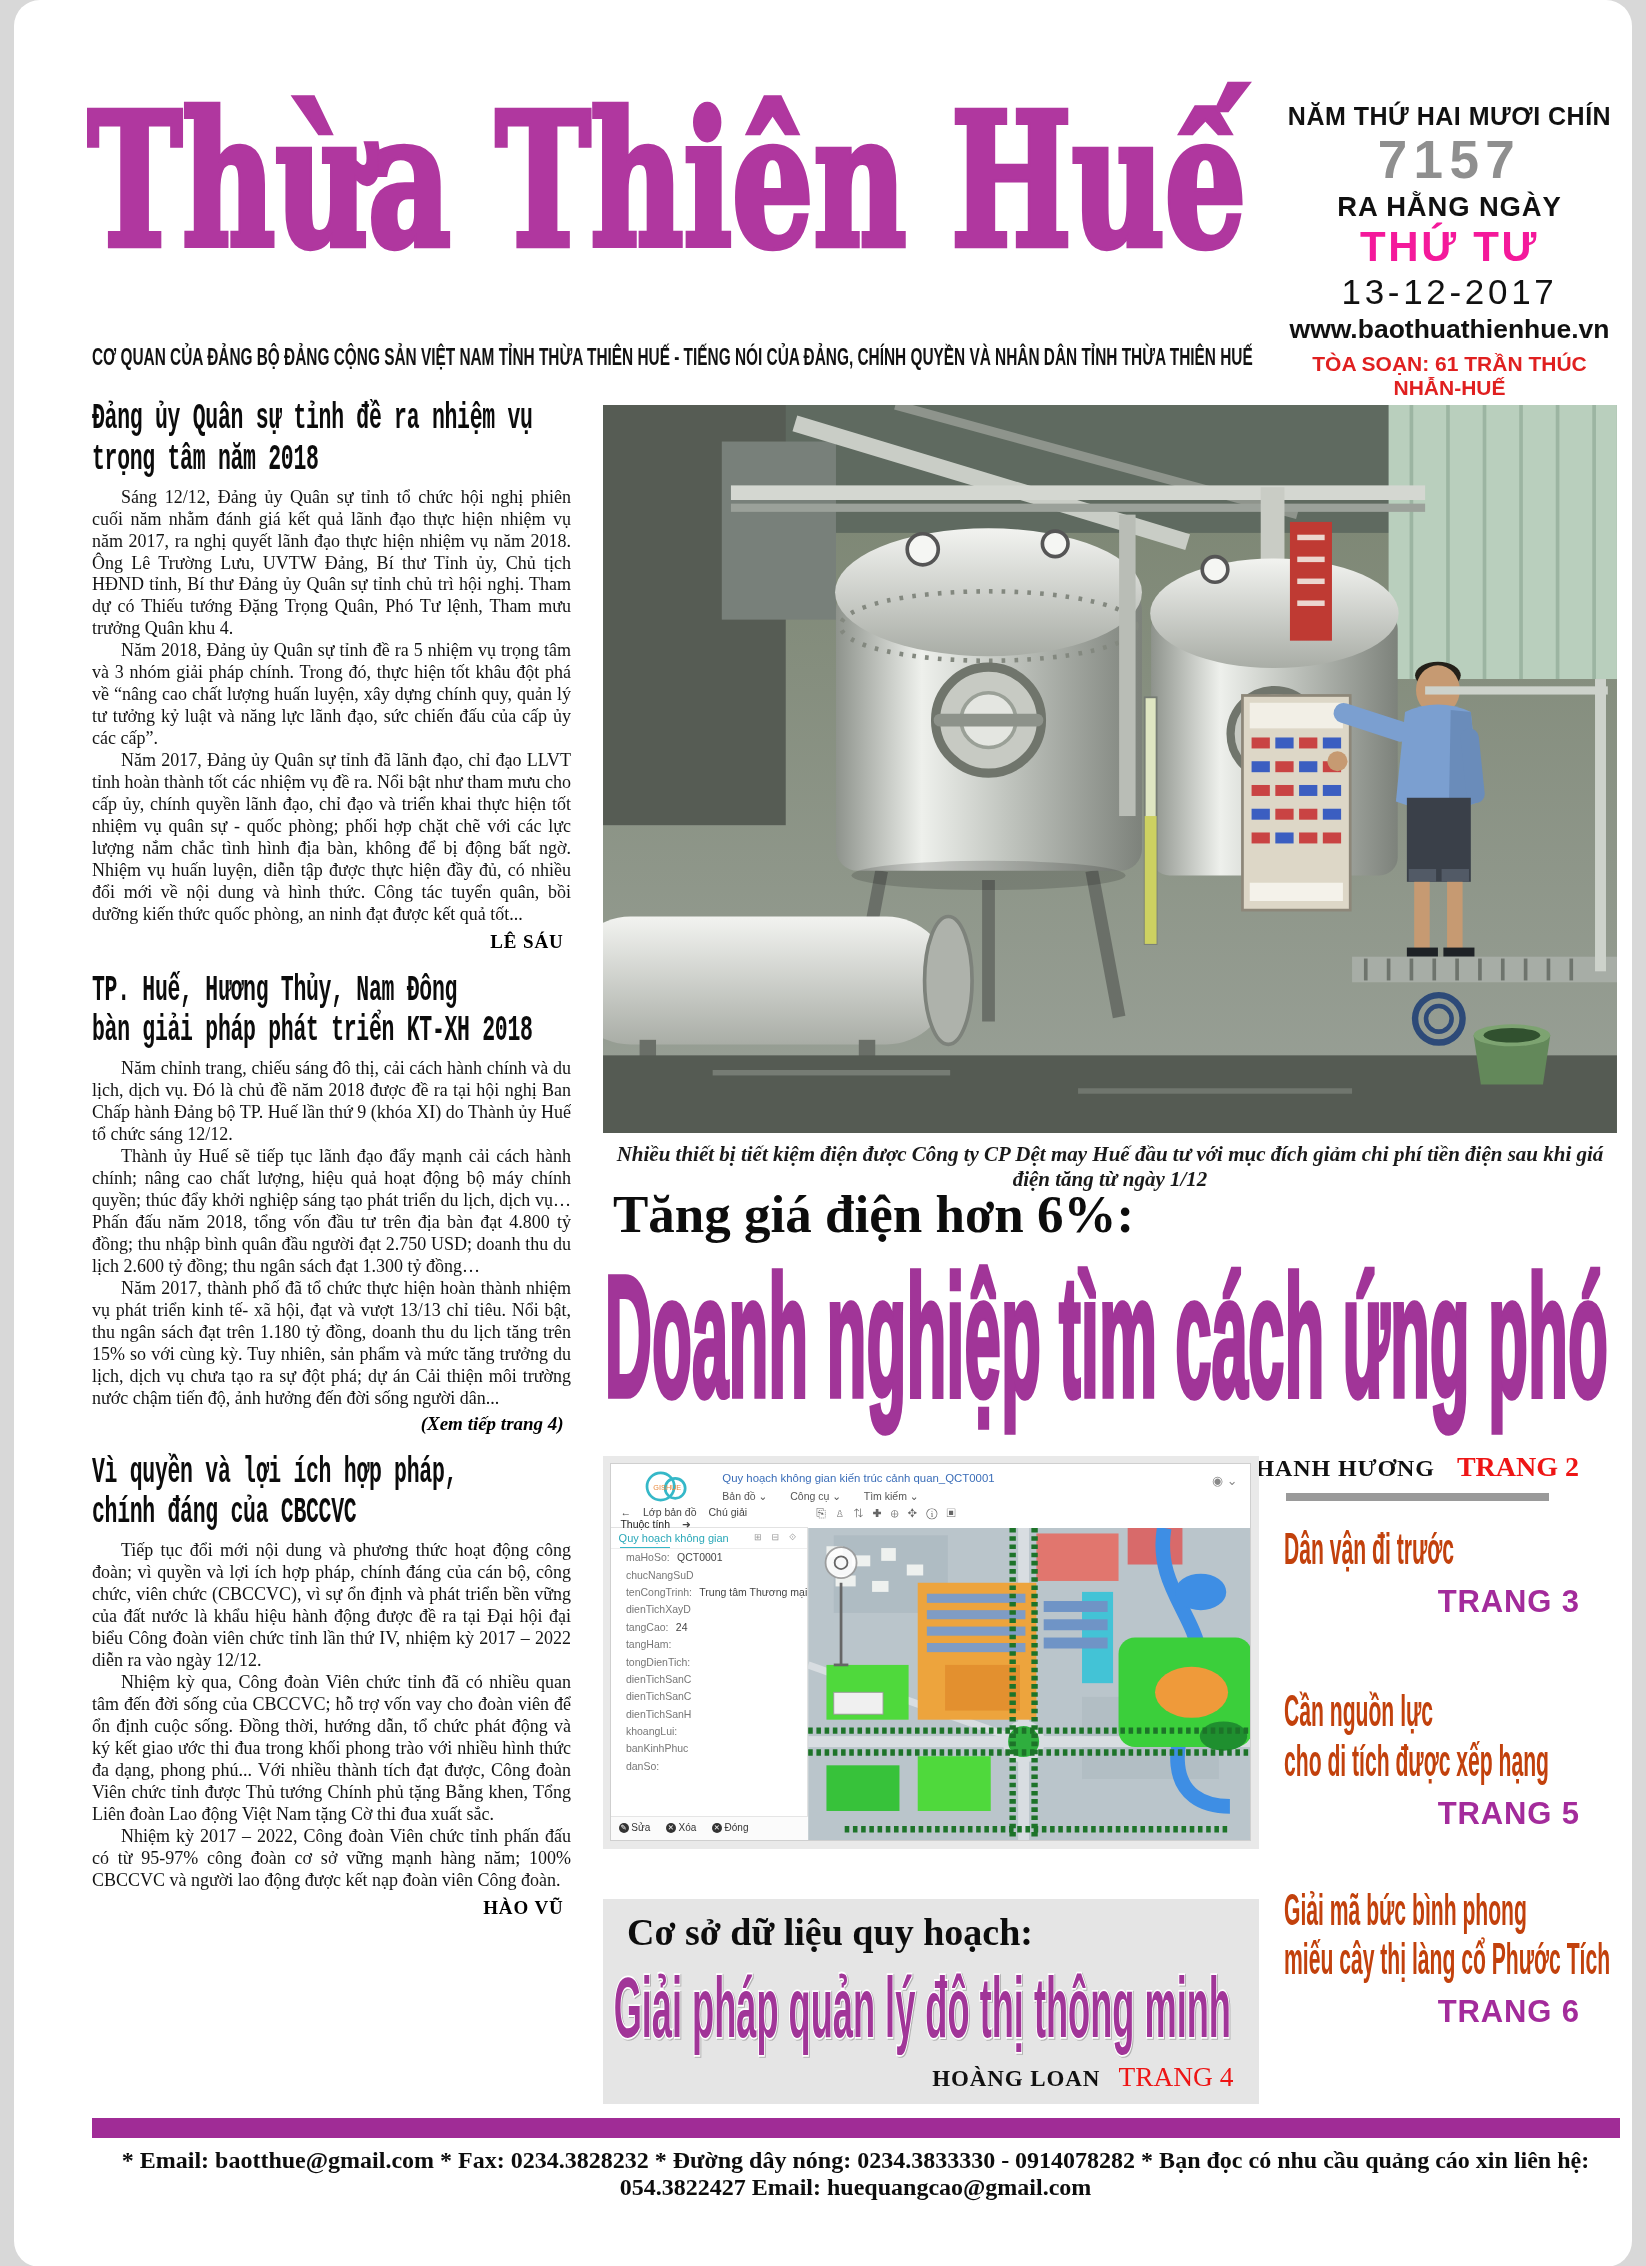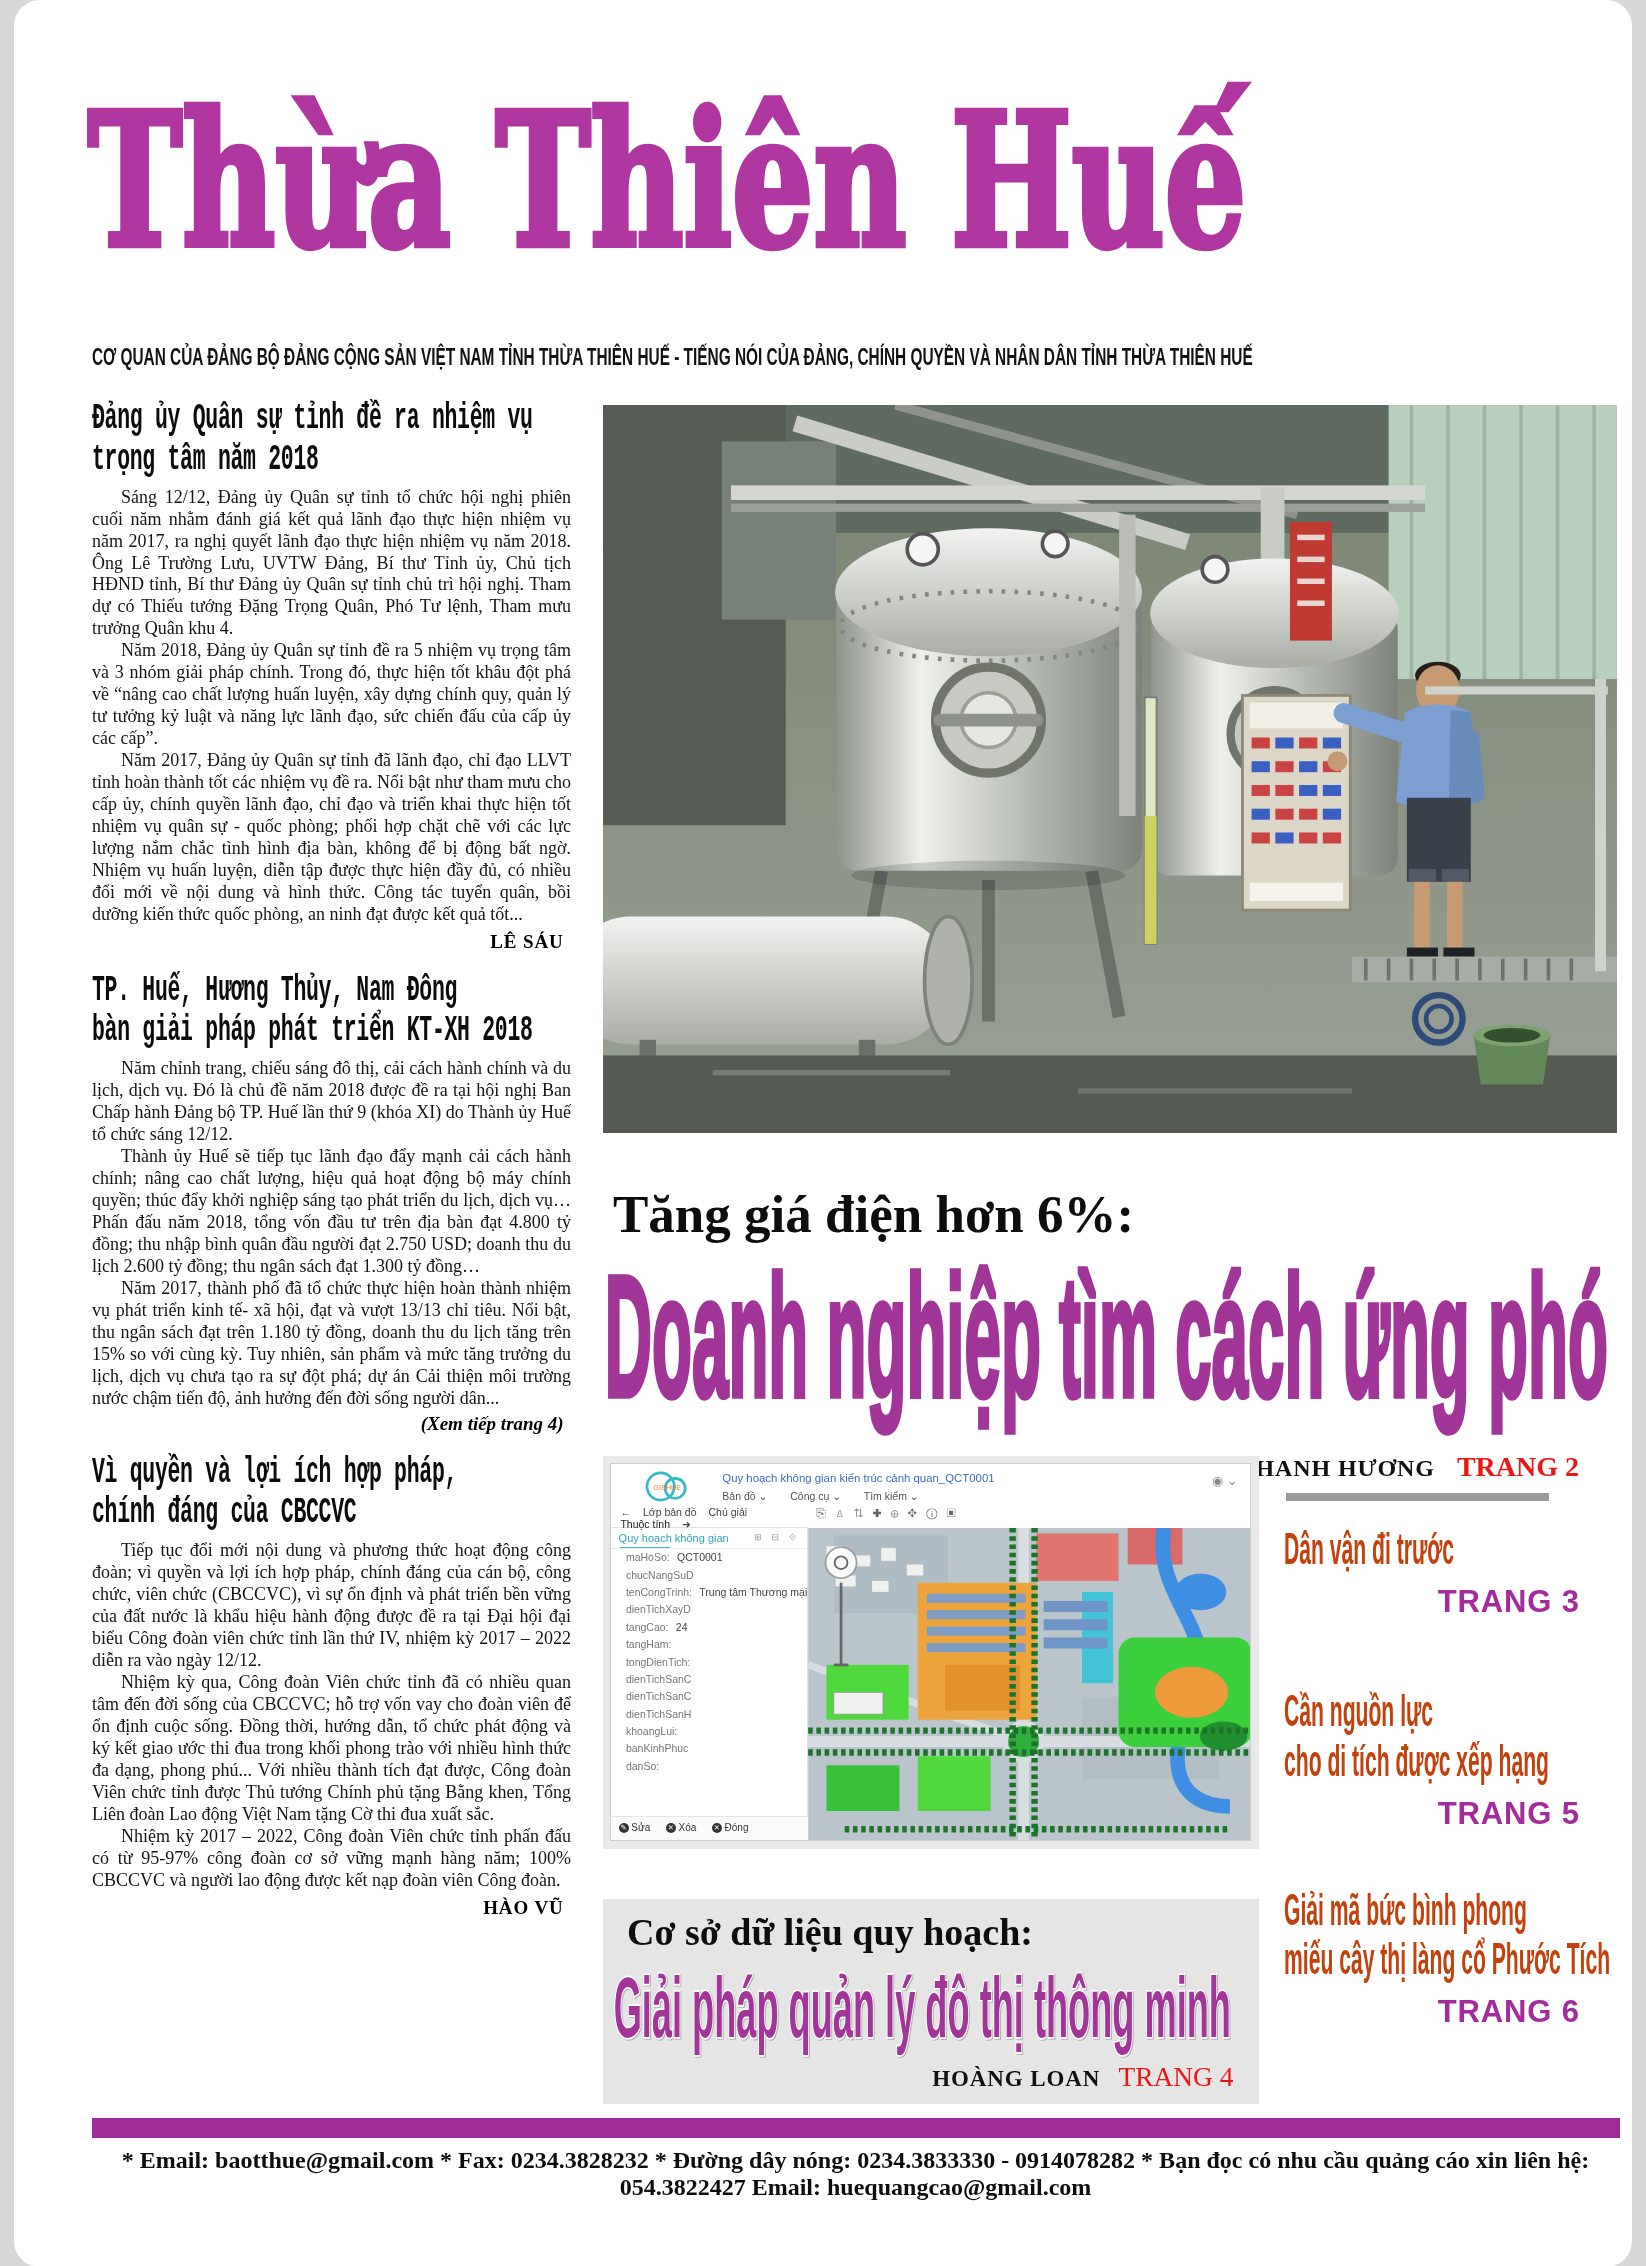--- a/index.html
+++ b/index.html
@@ -97,20 +97,30 @@
 
 <div id="page">
 
   <svg class="masthead-svg" viewBox="0 0 1280 235">
     <text x="0" y="196" font-family="DejaVu Serif, serif" font-weight="bold" font-size="200" fill="#b0379f" stroke="#b0379f" stroke-width="7" paint-order="stroke" textLength="1268" lengthAdjust="spacingAndGlyphs">Thừa Thiên Huế</text>
   </svg>
   <svg class="subtitle-svg" viewBox="0 0 1278 36">
     <text x="0" y="27" font-family="Liberation Sans, sans-serif" font-weight="bold" font-size="26" fill="#121212" textLength="1270" lengthAdjust="spacingAndGlyphs">CƠ QUAN CỦA ĐẢNG BỘ ĐẢNG CỘNG SẢN VIỆT NAM TỈNH THỪA THIÊN HUẾ - TIẾNG NÓI CỦA ĐẢNG, CHÍNH QUYỀN VÀ NHÂN DÂN TỈNH THỪA THIÊN HUẾ</text>
   </svg>
 
+  <div class="info-block">
+    <div class="info-year">NĂM THỨ HAI MƯƠI CHÍN</div>
+    <div class="info-number">7157</div>
+    <div class="info-freq">RA HẰNG NGÀY</div>
+    <div class="info-weekday">THỨ TƯ</div>
+    <div class="info-date">13-12-2017</div>
+    <div class="info-web">www.baothuathienhue.vn</div>
+    <div class="info-addr">TÒA SOẠN: 61 TRẦN THÚC NHẪN-HUẾ</div>
+    <div class="info-phone">Trị sự : 0234.3827920</div>
+  </div>
 
   <div class="left-col">
 
     <div class="article">
       <div class="art-title">
         <div class="tline">Đảng ủy Quân sự tỉnh đề ra nhiệm vụ</div>
         <div class="tline">trọng tâm năm 2018</div>
       </div>
       <div class="art-body">
         <p>Sáng 12/12, Đảng ủy Quân sự tỉnh tổ chức hội nghị phiên cuối năm nhằm đánh giá kết quả lãnh đạo thực hiện nhiệm vụ năm 2017, ra nghị quyết lãnh đạo thực hiện nhiệm vụ năm 2018. Ông Lê Trường Lưu, UVTW Đảng, Bí thư Tỉnh ủy, Chủ tịch HĐND tỉnh, Bí thư Đảng ủy Quân sự tỉnh chủ trì hội nghị. Tham dự có Thiếu tướng Đặng Trọng Quân, Phó Tư lệnh, Tham mưu trưởng Quân khu 4.</p>
@@ -292,20 +302,21 @@
       <circle cx="915" cy="672" r="26" fill="none" stroke="#2d4a78" stroke-width="7"></circle>
       <circle cx="915" cy="672" r="14" fill="none" stroke="#2d4a78" stroke-width="5"></circle>
       <g transform="translate(995,690)">
         <path d="M-42,0 L42,0 L34,54 L-34,54 Z" fill="#63885a"></path>
         <ellipse cx="0" cy="0" rx="42" ry="12" fill="#7da371"></ellipse>
         <ellipse cx="0" cy="0" rx="31" ry="8" fill="#31512f"></ellipse>
       </g>
     </svg>
   </div>
 
+  <div class="lead-caption">Nhiều thiết bị tiết kiệm điện được Công ty CP Dệt may Huế đầu tư với mục đích giảm chi phí tiền điện sau khi giá điện tăng từ ngày 1/12</div>
   <div class="lead-kicker">Tăng giá điện hơn 6%:</div>
 
   <svg class="lead-headline-svg" viewBox="0 0 1110 210">
     <text x="2" y="162" font-family="Liberation Sans, sans-serif" font-weight="bold" font-size="188" fill="#a13598" stroke="#a13598" stroke-width="6" paint-order="stroke" textLength="1098" lengthAdjust="spacingAndGlyphs">Doanh nghiệp tìm cách ứng phó</text>
   </svg>
 
   <div class="lead-byline-row">
     <span class="lead-byline">THANH HƯƠNG</span>
     <span class="lead-page">TRANG 2</span>
   </div>

